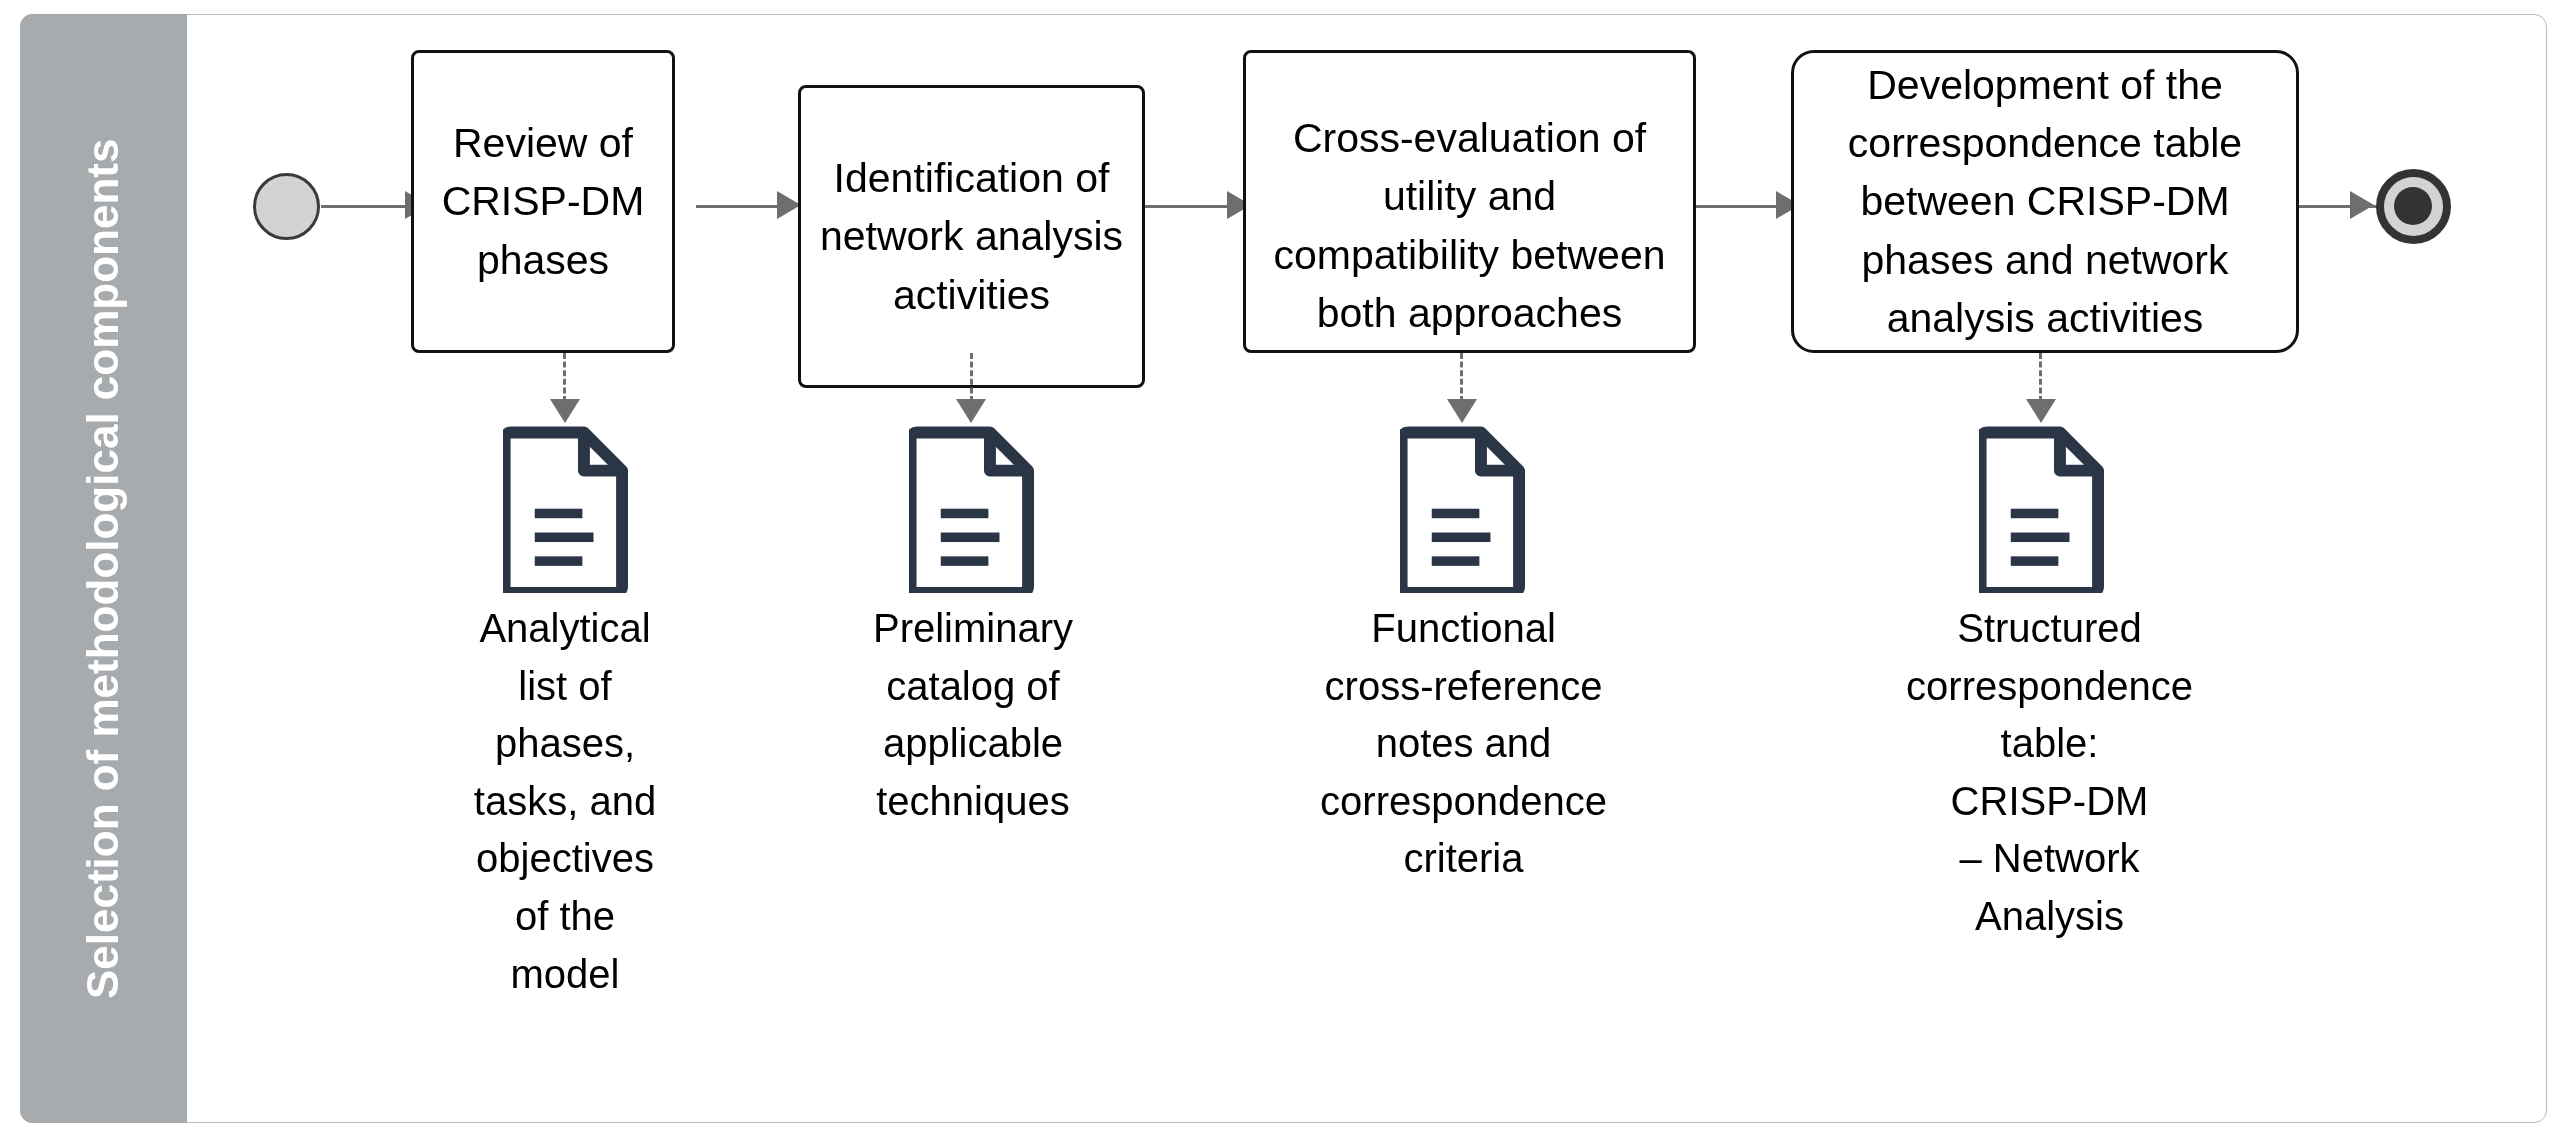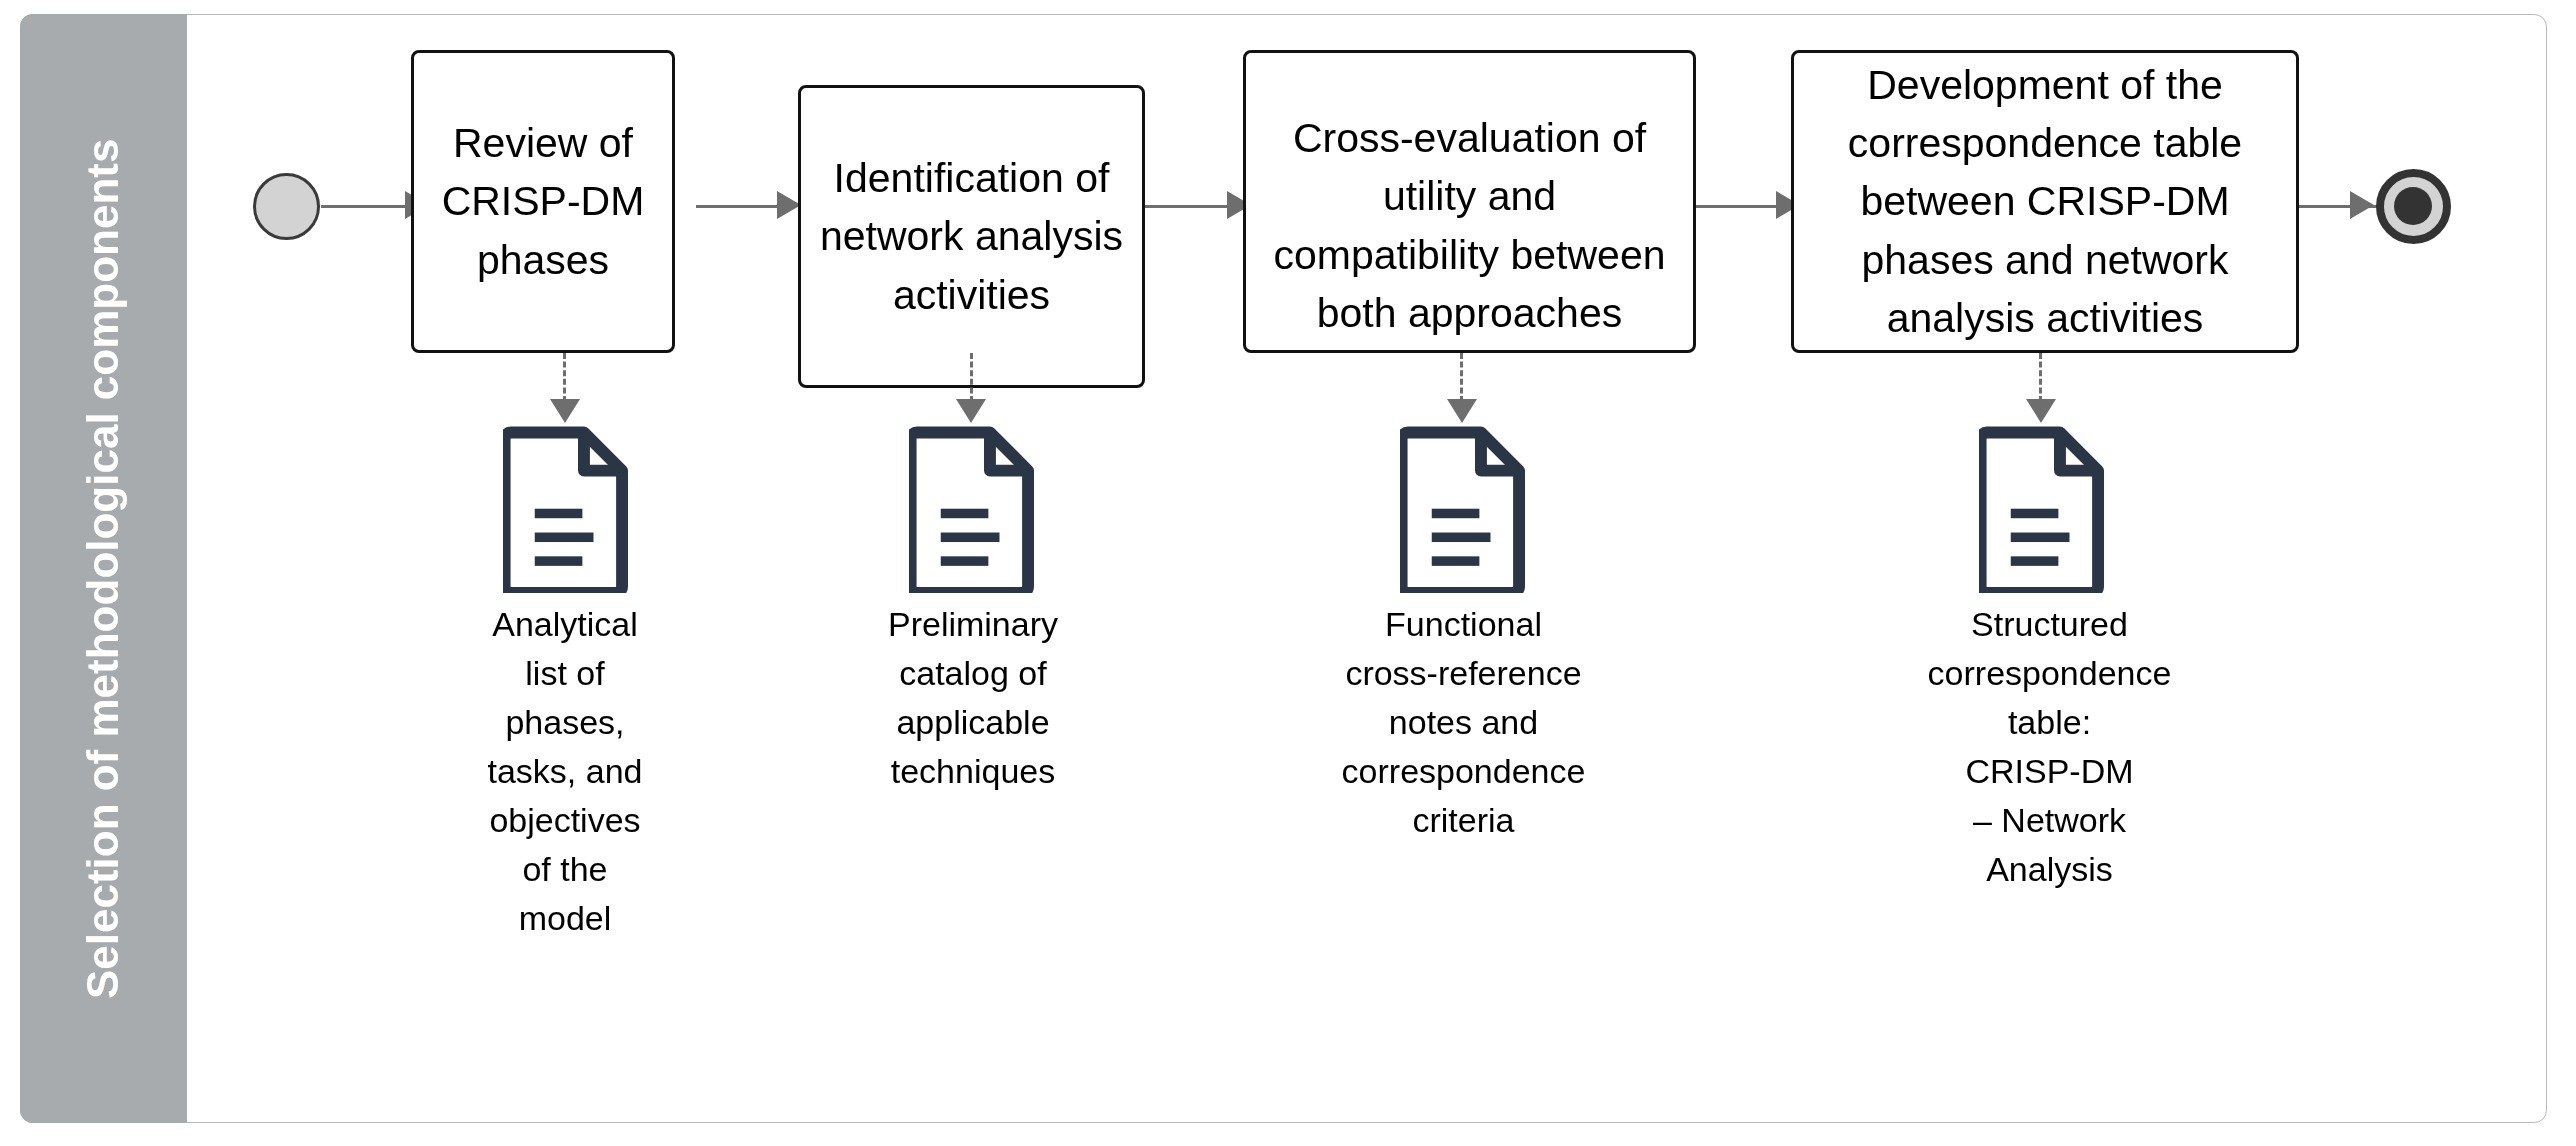--- a/index.html
+++ b/index.html
@@ -142,21 +142,21 @@
     border-top: 24px solid #6e6e6e;
   }
 
   
   .doc-icon { position: absolute; }
 
   
   .doc-label {
     position: absolute;
     text-align: center;
-    font-size: 34px;
+    font-size: 40px;
     line-height: 1.44;
     color: #000000;
     font-family: "Liberation Sans", sans-serif;
     white-space: pre-line;
   }
 </style>
 </head>
 <body>
 
 <div id="canvas">
@@ -200,21 +200,21 @@
 activities</div>
   </div>
 
   <div class="process-box" style="left:1243px; top:50px; width:453px; height:303px;align-items:flex-end;">
     <div class="process-box-text">Cross-evaluation of
 utility and
 compatibility between
 both approaches</div>
   </div>
 
-  <div class="process-box" style="left:1791px; top:50px; width:508px; height:303px;">
+  <div class="process-box" style="left:1791px; top:50px; width:508px; height:303px;border-radius:23px;">
     <div class="process-box-text">Development of the
 correspondence table
 between CRISP-DM
 phases and network
 analysis activities</div>
   </div>
 
   <div class="assoc" style="left:563px;"></div>
   <div class="assoc-arrow" style="left:550px;"></div>
 

